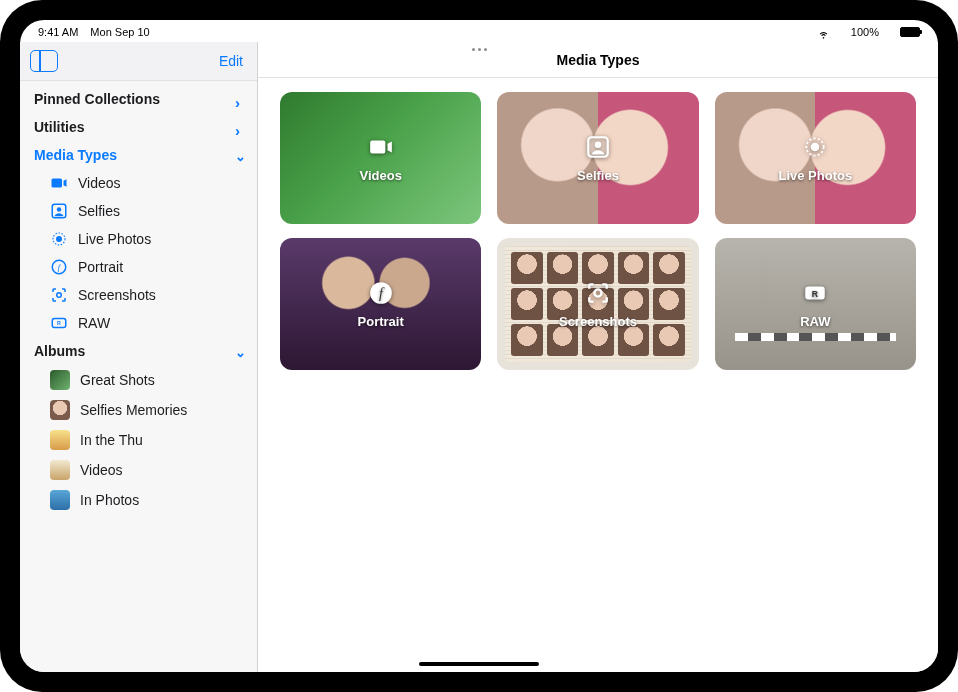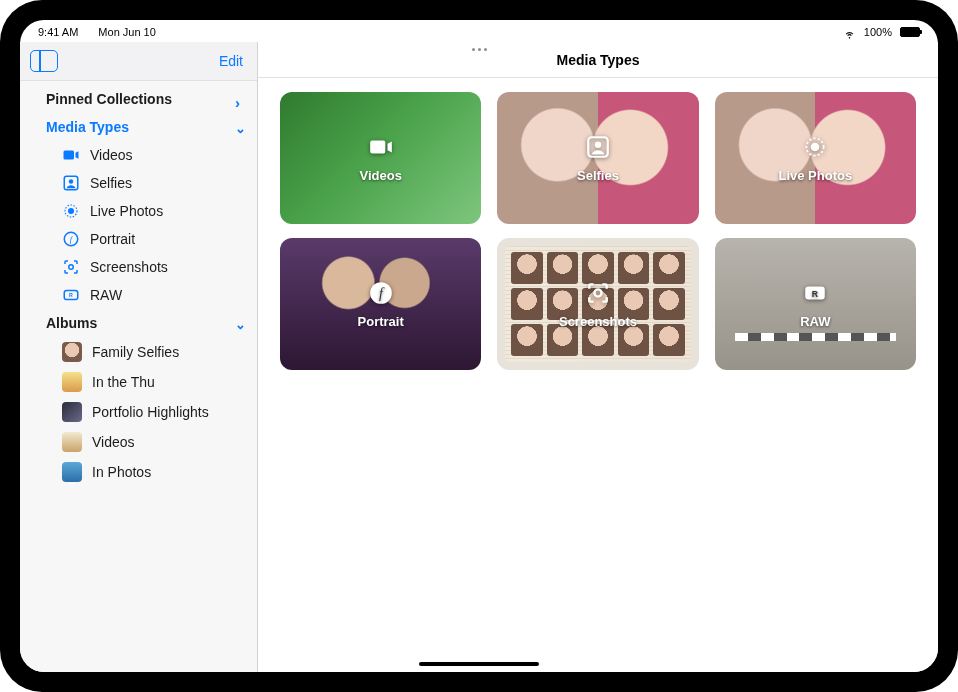--- a/index.html
+++ b/index.html
@@ -31,22 +31,22 @@
   .statusbar {
     height: 22px;
     display: flex;
     justify-content: space-between;
     align-items: center;
     font-size: 11px;
     padding: 2px 18px 0 18px;
     color: #000;
     font-weight: 500;
   }
-  .statusbar .left { display: flex; gap: 20px; }
-  .statusbar .right { display: flex; gap: 8px; align-items: center; }
+  .statusbar .left { display: flex; gap: 12px; }
+  .statusbar .right { display: flex; gap: 21px; align-items: center; }
   .battery {
     width: 20px; height: 10px; border: 1px solid #000; border-radius: 2px;
     position: relative; background: #000;
   }
   .battery::after {
     content:""; position:absolute; right:-3px; top:2px; width:2px; height:4px;
     background:#000; border-radius:0 1px 1px 0;
   }
   .wifi-ic { width: 13px; height: 10px; }
 
@@ -83,21 +83,21 @@
     border: 1.5px solid #0a7aff; border-radius: 5px;
     position: relative;
   }
   .sb-toggle::before {
     content:""; position:absolute; left:8px; top:0; bottom:0; width:1.5px; background:#0a7aff;
   }
   .edit-btn {
     font-size: 14px; color: #0a7aff; background:none; border:none;
   }
 
-  .sb-scroll { flex:1; overflow-y: auto; padding: 4px 0 12px 12px; }
+  .sb-scroll { flex:1; overflow-y: auto; padding: 4px 0 12px 0; }
   .sb-row {
     display: flex; align-items: center;
     padding: 6px 12px 6px 14px;
     font-size: 14px;
     color: #1c1c1e;
     gap: 10px;
     cursor: pointer;
   }
   .sb-row.section { font-weight: 600; }
   .sb-row.section .spacer { flex:1; }
@@ -215,21 +215,21 @@
 </style>
 </head>
 <body>
 
 <div class="device">
   <div class="screen">
 
     <div class="statusbar">
       <div class="left">
         <span>9:41 AM</span>
-        <span>Mon Jun 10</span>
+        <span>Mon Sep 10</span>
       </div>
       <div class="right">
         <span class="wifi-ic">
           <svg viewBox="0 0 24 24">
               <path fill="#000" d="M12 18.5a1.5 1.5 0 1 0 .001 3.001A1.5 1.5 0 0 0 12 18.5zm-4.24-3.33 1.41 1.41a4 4 0 0 1 5.66 0l1.41-1.41a6 6 0 0 0-8.48 0zm-2.83-2.83 1.41 1.41a8 8 0 0 1 11.32 0l1.41-1.41a10 10 0 0 0-14.14 0z"></path>
             </svg>
         </span>
         <span>100%</span>
         <span class="battery"></span>
       </div>
@@ -248,20 +248,25 @@
           <button class="edit-btn">Edit</button>
         </div>
         <div class="sb-scroll">
 
           <div class="sb-row section">
             <span>Pinned Collections</span>
             <span class="spacer"></span>
             <span class="chev right"></span>
           </div>
 
+          <div class="sb-row section">
+            <span>Utilities</span>
+            <span class="spacer"></span>
+            <span class="chev right"></span>
+          </div>
 
           <div class="sb-row section active">
             <span>Media Types</span>
             <span class="spacer"></span>
             <span class="chev down"></span>
           </div>
 
           <div class="sb-sub">
             <div class="sb-row">
               <span class="mt-icon">
@@ -320,30 +325,30 @@
           </div>
 
           <div class="sb-row section">
             <span>Albums</span>
             <span class="spacer"></span>
             <span class="chev down"></span>
           </div>
 
           <div class="sb-sub">
             <div class="sb-row">
+              <span class="album-thumb th-great"></span>
+              <span>Great Shots</span>
+            </div>
+            <div class="sb-row">
               <span class="album-thumb th-family"></span>
-              <span>Family Selfies</span>
+              <span>Selfies Memories</span>
             </div>
             <div class="sb-row">
               <span class="album-thumb th-sun"></span>
               <span>In the Thu</span>
-            </div>
-            <div class="sb-row">
-              <span class="album-thumb th-port"></span>
-              <span>Portfolio Highlights</span>
             </div>
             <div class="sb-row">
               <span class="album-thumb th-friends"></span>
               <span>Videos</span>
             </div>
             <div class="sb-row">
               <span class="album-thumb th-nature"></span>
               <span>In Photos</span>
             </div>
           </div>

